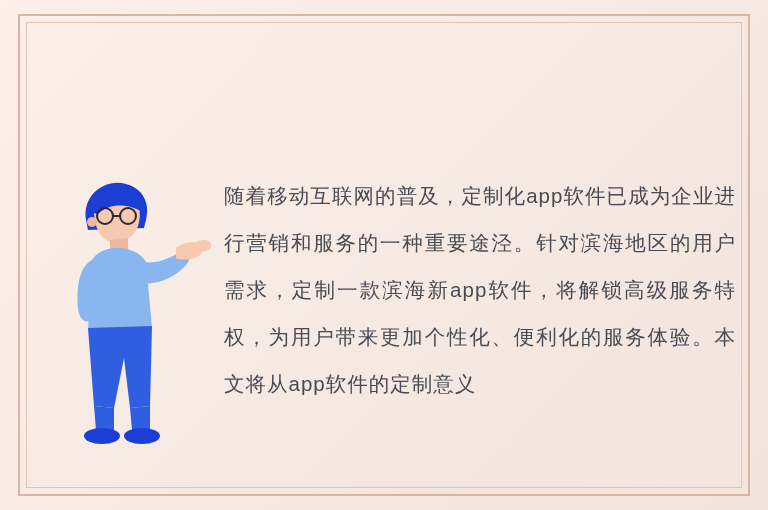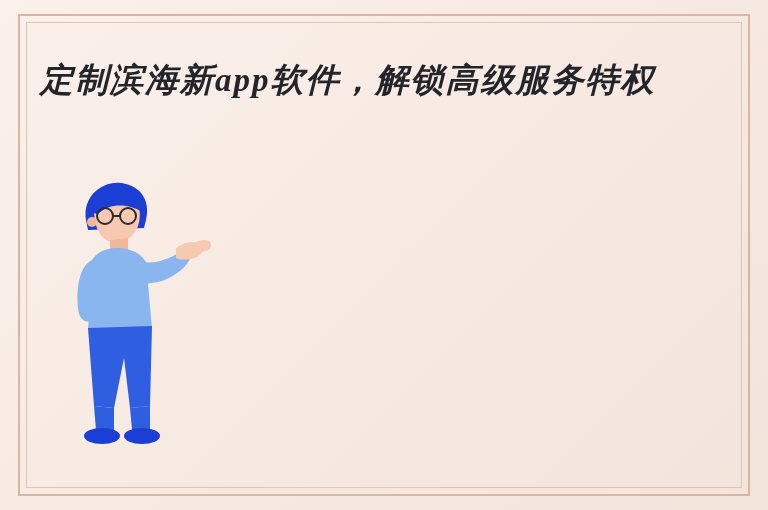--- a/index.html
+++ b/index.html
@@ -75,21 +75,20 @@
   .illus svg { display: block; }
 </style>
 </head>
 <body>
 
 <div class="page">
 
   <div class="frame-outer"></div>
   <div class="frame-inner"></div>
 
-  <div class="title">定制滨海新app软件，解锁高级服务特权</div>
 
   <div class="illus">
     <svg width="160" height="300" viewBox="0 0 160 300" xmlns="http://www.w3.org/2000/svg">
 
       <path d="M28 52 C24 26, 48 10, 68 16 C86 21, 92 36, 88 52 L86 60 L30 62 Z" fill="#1b3fd4"></path>
 
       <path d="M36 42 C36 26, 56 20, 70 26 C82 31, 84 46, 80 58 C77 68, 66 76, 54 74 C42 72, 36 58, 36 42 Z" fill="#f6c9b0"></path>
 
       <path d="M30 44 C28 24, 54 12, 72 20 C84 25, 88 36, 84 44 C72 36, 52 34, 40 46 Z" fill="#1b3fd4"></path>
 
@@ -113,14 +112,15 @@
       <path d="M30 160 L94 158 L92 238 L72 240 L66 190 L56 240 L36 238 Z" fill="#2f5fe0"></path>
 
       <path d="M36 238 L56 240 L56 262 L38 262 Z" fill="#2f5fe0"></path>
       <path d="M72 240 L92 238 L92 262 L74 262 Z" fill="#2f5fe0"></path>
 
       <ellipse cx="44" cy="268" rx="18" ry="8" fill="#1b3fd4"></ellipse>
       <ellipse cx="84" cy="268" rx="18" ry="8" fill="#1b3fd4"></ellipse>
     </svg>
   </div>
 
+  <div class="body-text">随着移动互联网的普及，定制化app软件已成为企业进行营销和服务的一种重要途泾。针对滨海地区的用户需求，定制一款滨海新app软件，将解锁高级服务特权，为用户带来更加个性化、便利化的服务体验。本文将从app软件的定制意义</div>
 
 </div>
 
 </body></html>

